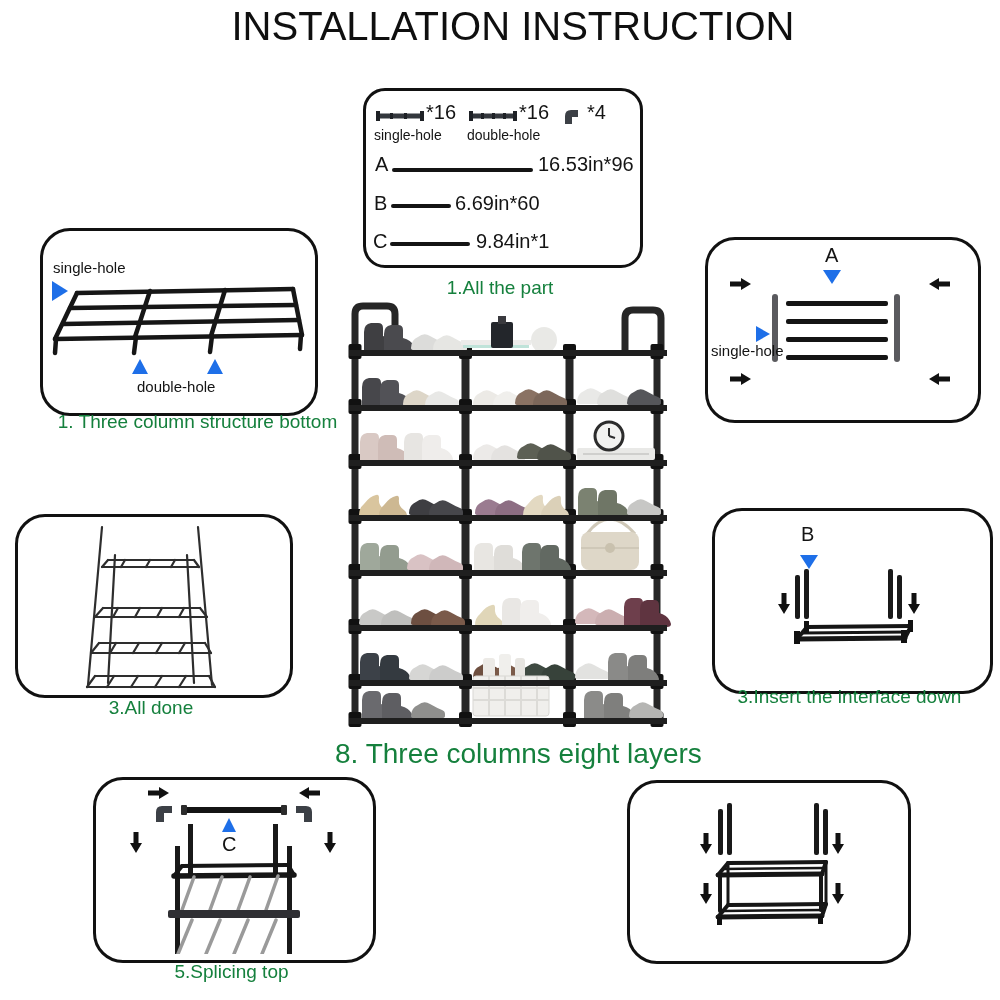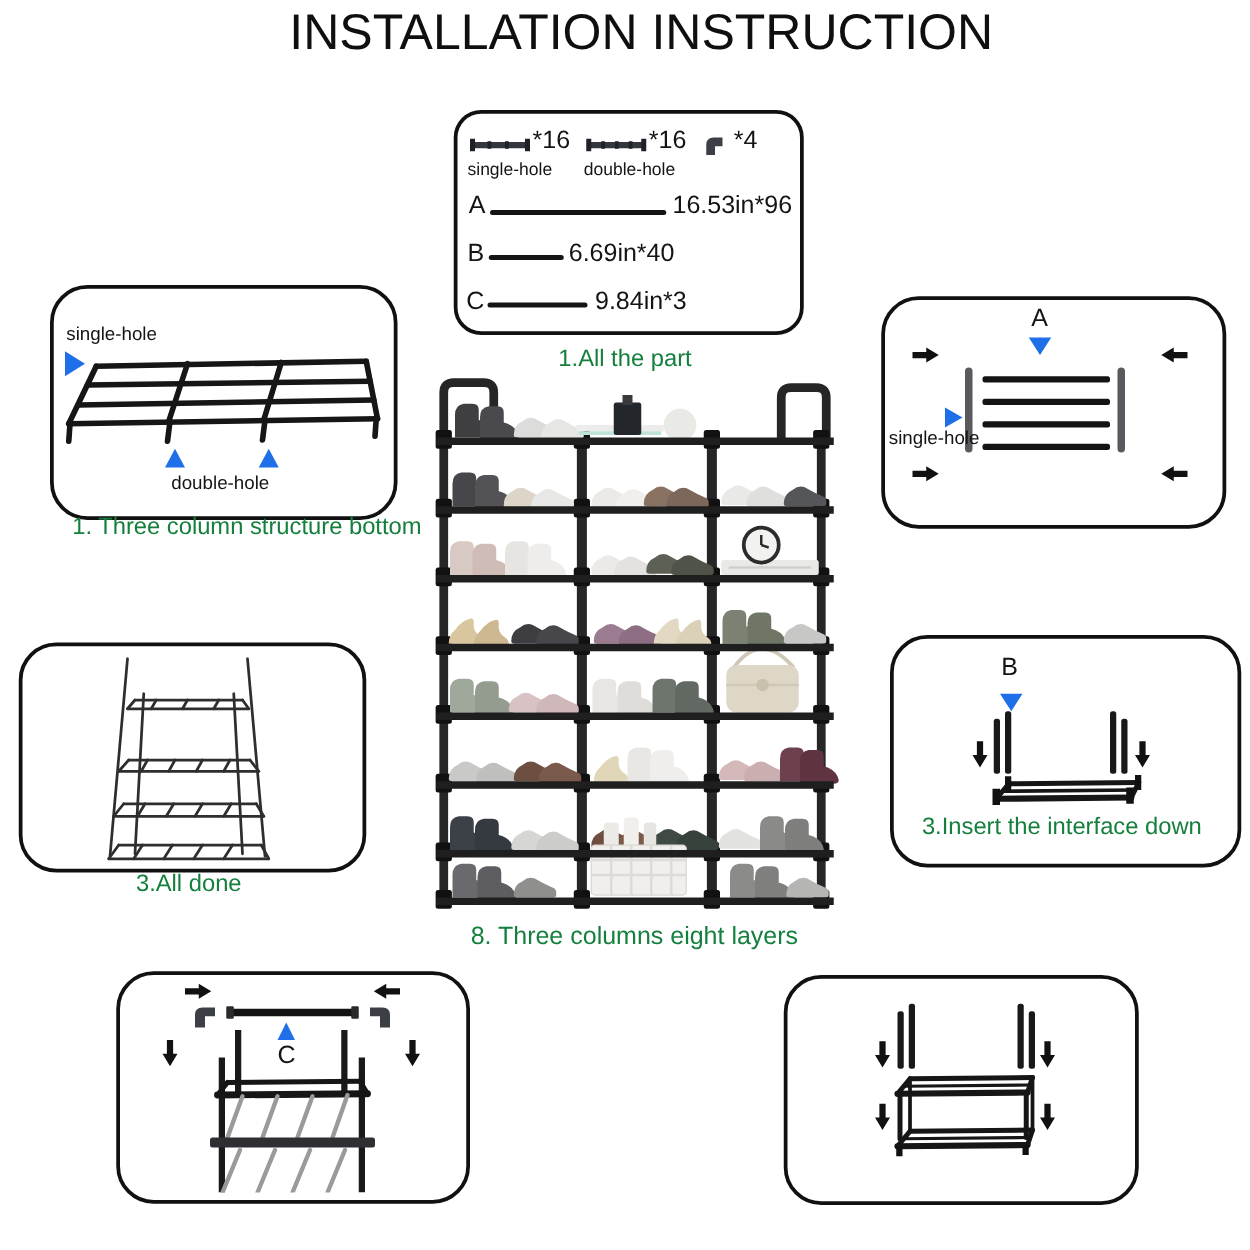--- a/index.html
+++ b/index.html
@@ -60,25 +60,25 @@
       <path d="M3,17 L3,9 Q3,3 9,3 L16,3 L16,10 L10,10 Q10,10 10,12 L10,17 Z" fill="#3c4046"></path>
     </svg>
     <div class="biglbl" style="left:221px;top:10px;">*4</div>
 
     <div class="biglbl" style="left:9px;top:62px;">A</div>
     <div class="abs" style="left:26px;top:77px;width:141px;height:4px;background:#141414;border-radius:2px;"></div>
     <div class="biglbl" style="left:172px;top:62px;">16.53in*96</div>
 
     <div class="biglbl" style="left:8px;top:101px;">B</div>
     <div class="abs" style="left:25px;top:113px;width:60px;height:4px;background:#141414;border-radius:2px;"></div>
-    <div class="biglbl" style="left:89px;top:101px;">6.69in*40</div>
+    <div class="biglbl" style="left:89px;top:101px;">6.69in*60</div>
 
     <div class="biglbl" style="left:7px;top:139px;">C</div>
     <div class="abs" style="left:24px;top:151px;width:80px;height:4px;background:#141414;border-radius:2px;"></div>
-    <div class="biglbl" style="left:110px;top:139px;">9.84in*3</div>
+    <div class="biglbl" style="left:110px;top:139px;">9.84in*1</div>
   </div>
   <div class="caption" style="left:363px;top:277px;width:274px;">1.All the part</div>
 
   <div class="panel" style="left:40px;top:228px;width:272px;height:182px;border-radius:30px;">
     <svg width="266" height="176" viewBox="0 0 266 176">
       <g class="ink" stroke-width="4.5">
         <path d="M34,62 L250,58"></path>
           <path d="M27,77 L253,74"></path>
         <path d="M20,93 L256,89"></path>
           <path d="M12,108 L259,104"></path>
@@ -178,21 +178,21 @@
           <path d="M196,115 L190,127" stroke-width="4"></path>
       </g>
       <rect x="79" y="120" width="6" height="13" fill="#111"></rect>
       <rect x="186" y="119" width="6" height="13" fill="#111"></rect>
       <rect x="89" y="110" width="5" height="12" fill="#111"></rect>
       <rect x="193" y="109" width="5" height="12" fill="#111"></rect>
       <polygon class="blue" points="85,44 103,44 94,58"></polygon>
     </svg>
     <div class="biglbl" style="left:86px;top:12px;">B</div>
   </div>
-  <div class="caption" style="left:702px;top:651px;width:295px;">3.Insert the interface down</div>
+  <div class="caption" style="left:702px;top:686px;width:295px;">3.Insert the interface down</div>
 
   <div class="panel" style="left:93px;top:777px;width:277px;height:180px;border-radius:30px;">
     <svg width="271" height="174" viewBox="0 0 271 174">
       <rect x="88" y="27" width="100" height="6" rx="3" fill="#141414"></rect>
       <rect x="85" y="25" width="6" height="10" rx="1" fill="#2b2b2b"></rect>
       <rect x="185" y="25" width="6" height="10" rx="1" fill="#2b2b2b"></rect>
       <path d="M60,42 L60,32 Q60,26 66,26 L76,26 L76,33 L68,33 L68,42 Z" fill="#3c4046"></path>
       <path d="M216,42 L216,32 Q216,26 210,26 L200,26 L200,33 L208,33 L208,42 Z" fill="#3c4046"></path>
       <use href="#arr" transform="translate(52,13)"></use>
       <use href="#arr" transform="translate(224,13) rotate(180)"></use>
@@ -218,20 +218,21 @@
       <rect x="72" y="130" width="132" height="8" rx="2" fill="#2f2f33"></rect>
       <g class="gray">
         <path d="M96,140 L82,174"></path>
           <path d="M124,140 L110,174"></path>
           <path d="M152,140 L138,174"></path>
           <path d="M180,140 L166,174"></path>
       </g>
     </svg>
     <div class="biglbl" style="left:126px;top:53px;">C</div>
   </div>
+  <div class="caption" style="left:93px;top:961px;width:277px;">5.Splicing top</div>
 
   <div class="panel" style="left:627px;top:780px;width:278px;height:178px;border-radius:30px;">
     <svg width="272" height="172" viewBox="0 0 272 172">
       <rect x="88" y="26" width="5" height="46" rx="2" fill="#191919"></rect>
       <rect x="97" y="20" width="5" height="52" rx="2" fill="#191919"></rect>
       <rect x="184" y="20" width="5" height="52" rx="2" fill="#191919"></rect>
       <rect x="193" y="26" width="5" height="46" rx="2" fill="#191919"></rect>
       <use href="#arr" transform="translate(76,50) rotate(90)"></use>
       <use href="#arr" transform="translate(208,50) rotate(90)"></use>
       <use href="#arr" transform="translate(76,100) rotate(90)"></use>
@@ -413,15 +414,15 @@
         <rect x="6" y="52" width="318" height="6"></rect>
         <rect x="6" y="107" width="318" height="6"></rect>
         <rect x="6" y="162" width="318" height="6"></rect>
         <rect x="6" y="217" width="318" height="6"></rect>
         <rect x="6" y="272" width="318" height="6"></rect>
         <rect x="6" y="327" width="318" height="6"></rect>
         <rect x="6" y="382" width="318" height="6"></rect>
         <rect x="6" y="420" width="318" height="6"></rect>
       </g>
   </svg>
-  <div class="caption" style="left:335px;top:738px;width:345px;font-size:20px;">8. Three columns eight layers</div>
+  <div class="caption" style="left:335px;top:738px;width:345px;font-size:28px;">8. Three columns eight layers</div>
 
 </div>
 
 </body></html>

